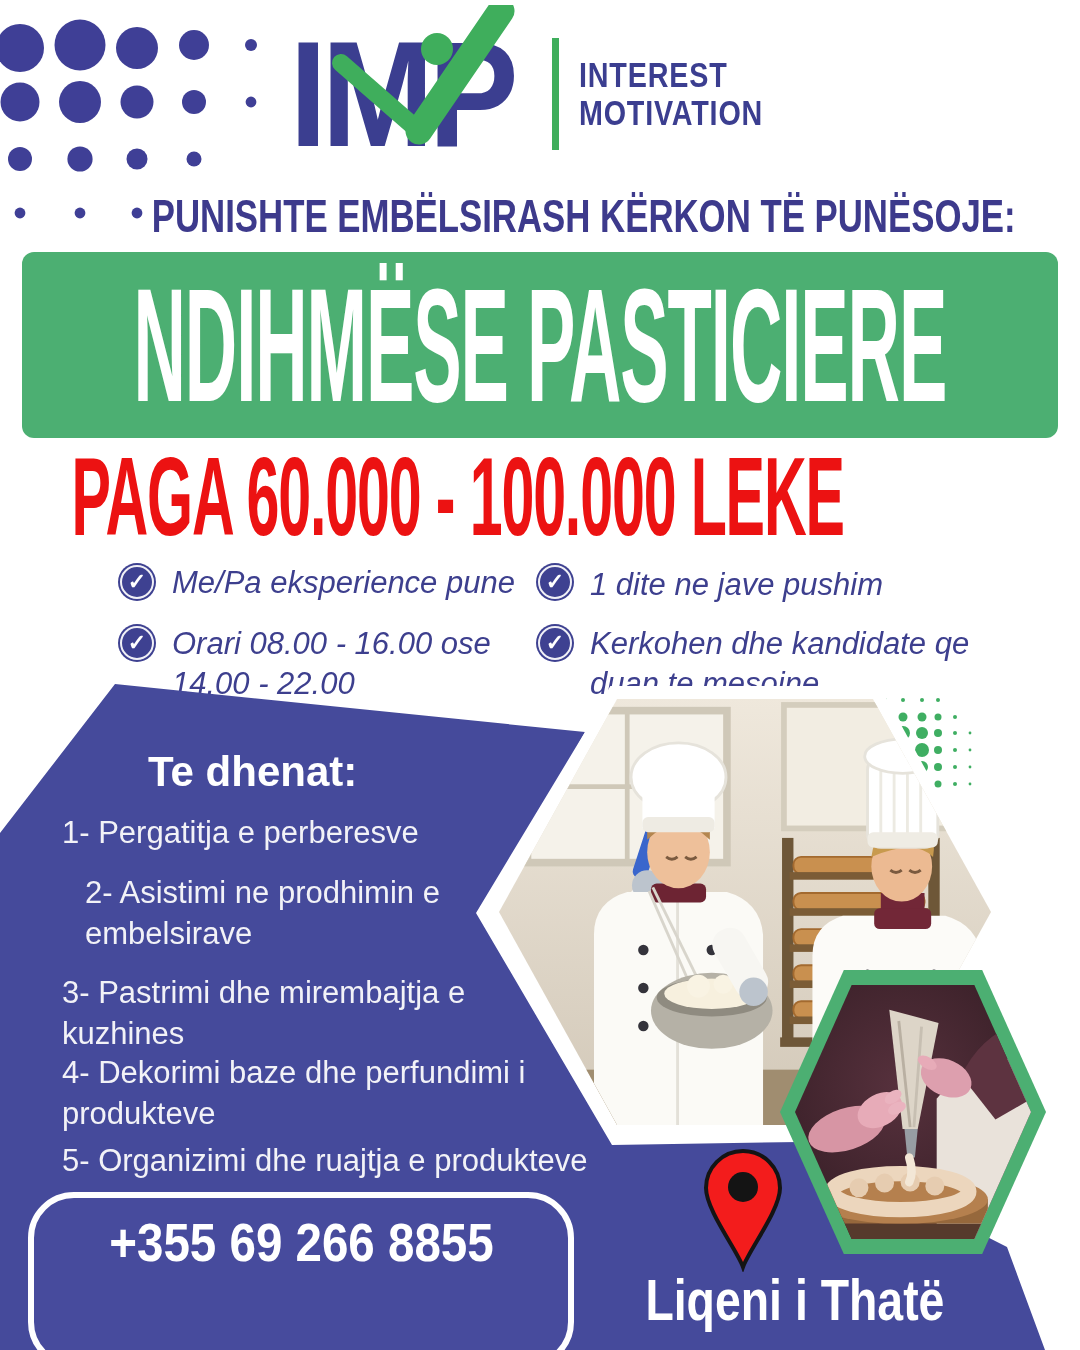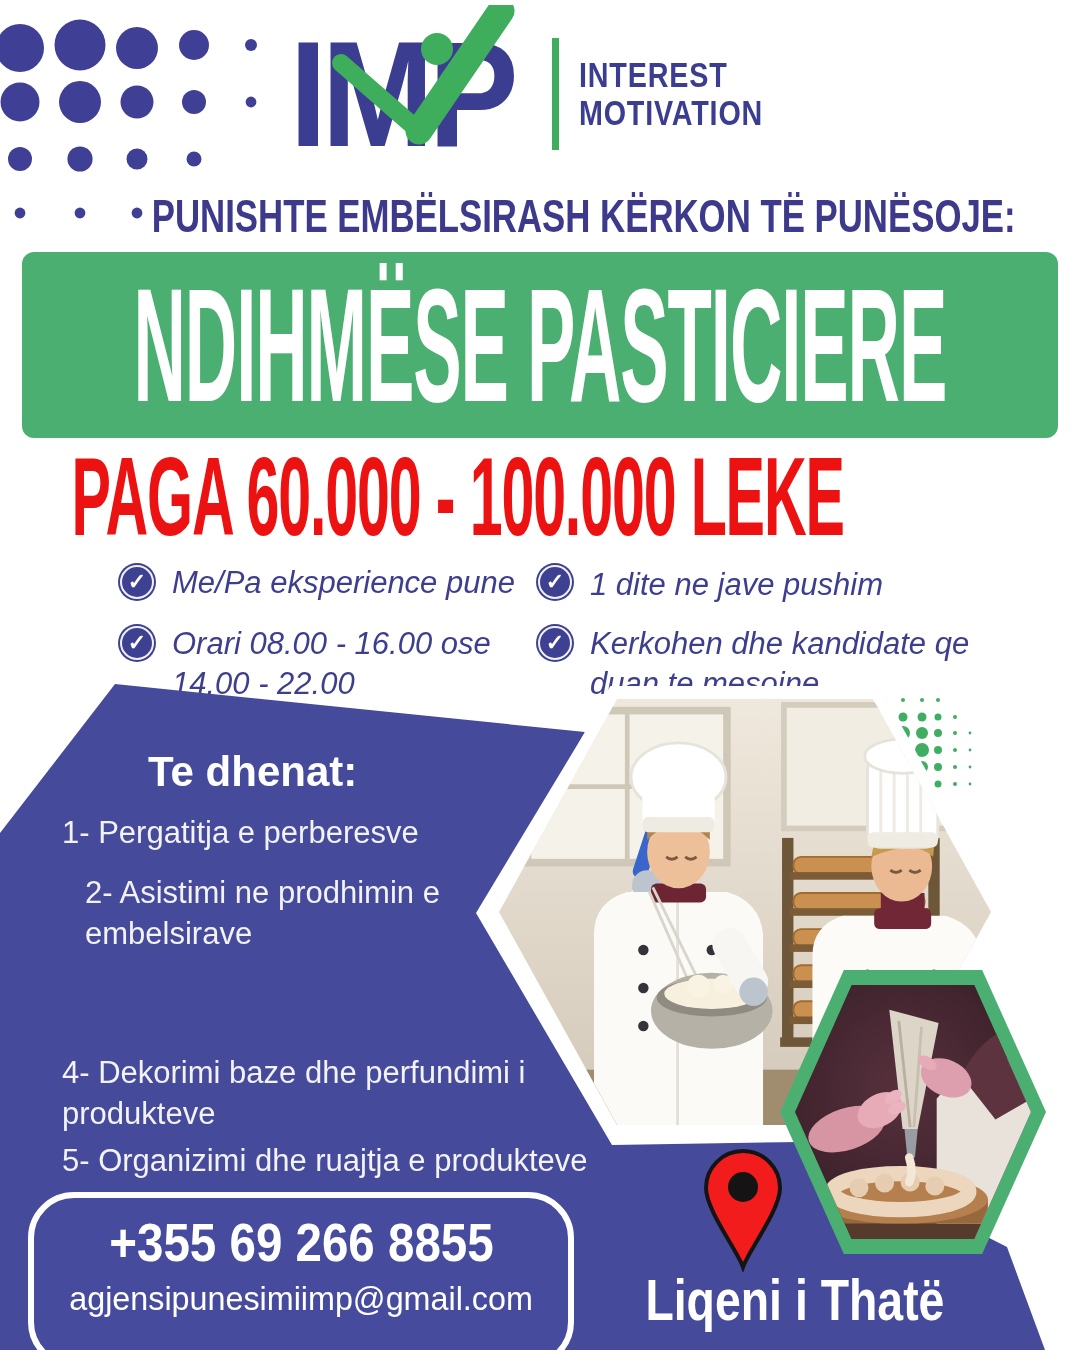--- a/index.html
+++ b/index.html
@@ -323,30 +323,29 @@
         <ellipse cx="160" cy="98" rx="28" ry="19" fill="#dd9fae" transform="rotate(24 160 98)"></ellipse>
         <ellipse cx="140" cy="82" rx="11" ry="6" fill="#e7abb8" transform="rotate(30 140 82)"></ellipse>
       </svg>
     </div>
   </div>
 
   <div id="duties-heading" class="abs">Te dhenat:</div>
   <div class="duty" style="top:812px;">1- Pergatitja e perberesve</div>
   <div class="duty preline" style="top:872px;margin-left:23px;">2- Asistimi ne prodhimin e
 embelsirave</div>
+  <div class="duty preline" style="top:972px;">3- Pastrimi dhe mirembajtja e
+kuzhines</div>
   <div class="duty preline" style="top:1052px;">4- Dekorimi baze dhe perfundimi i
 produkteve</div>
   <div class="duty" style="top:1140px;">5- Organizimi dhe ruajtja e produkteve</div>
 
   <div id="contact-box" class="abs">
     <div id="contact-phone">
       <span class="cond">+355 69 266 8855</span>
-    </div>
-    <div id="contact-email">
-      <span class="cond">agjensipunesimiimp@gmail.com</span>
     </div>
   </div>
 
   <svg id="map-pin" class="abs" viewBox="0 0 92 126">
     <path d="M46 121 C40 104 9 64 9 42 C9 21.5 25.5 5 46 5 C66.5 5 83 21.5 83 42 C83 64 52 104 46 121 Z" fill="#f31c1c" stroke="#141414" stroke-width="4"></path>
     <circle cx="46" cy="41" r="15" fill="#141414"></circle>
   </svg>
   <div id="location-name" class="abs">
     <span class="cond">Liqeni i Thatë</span>
   </div>

